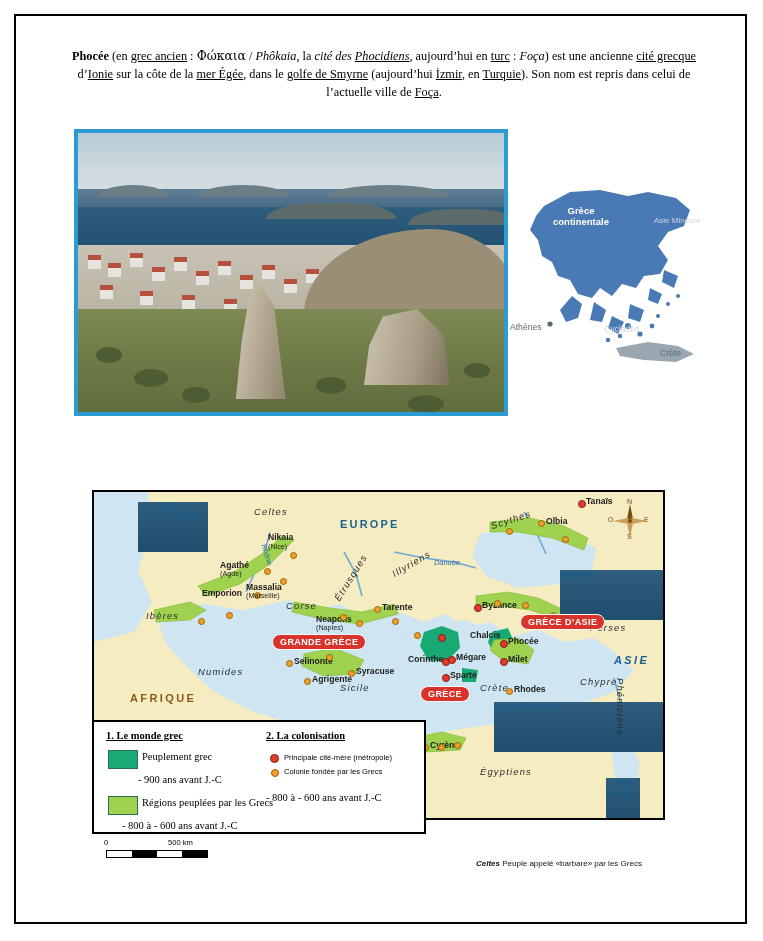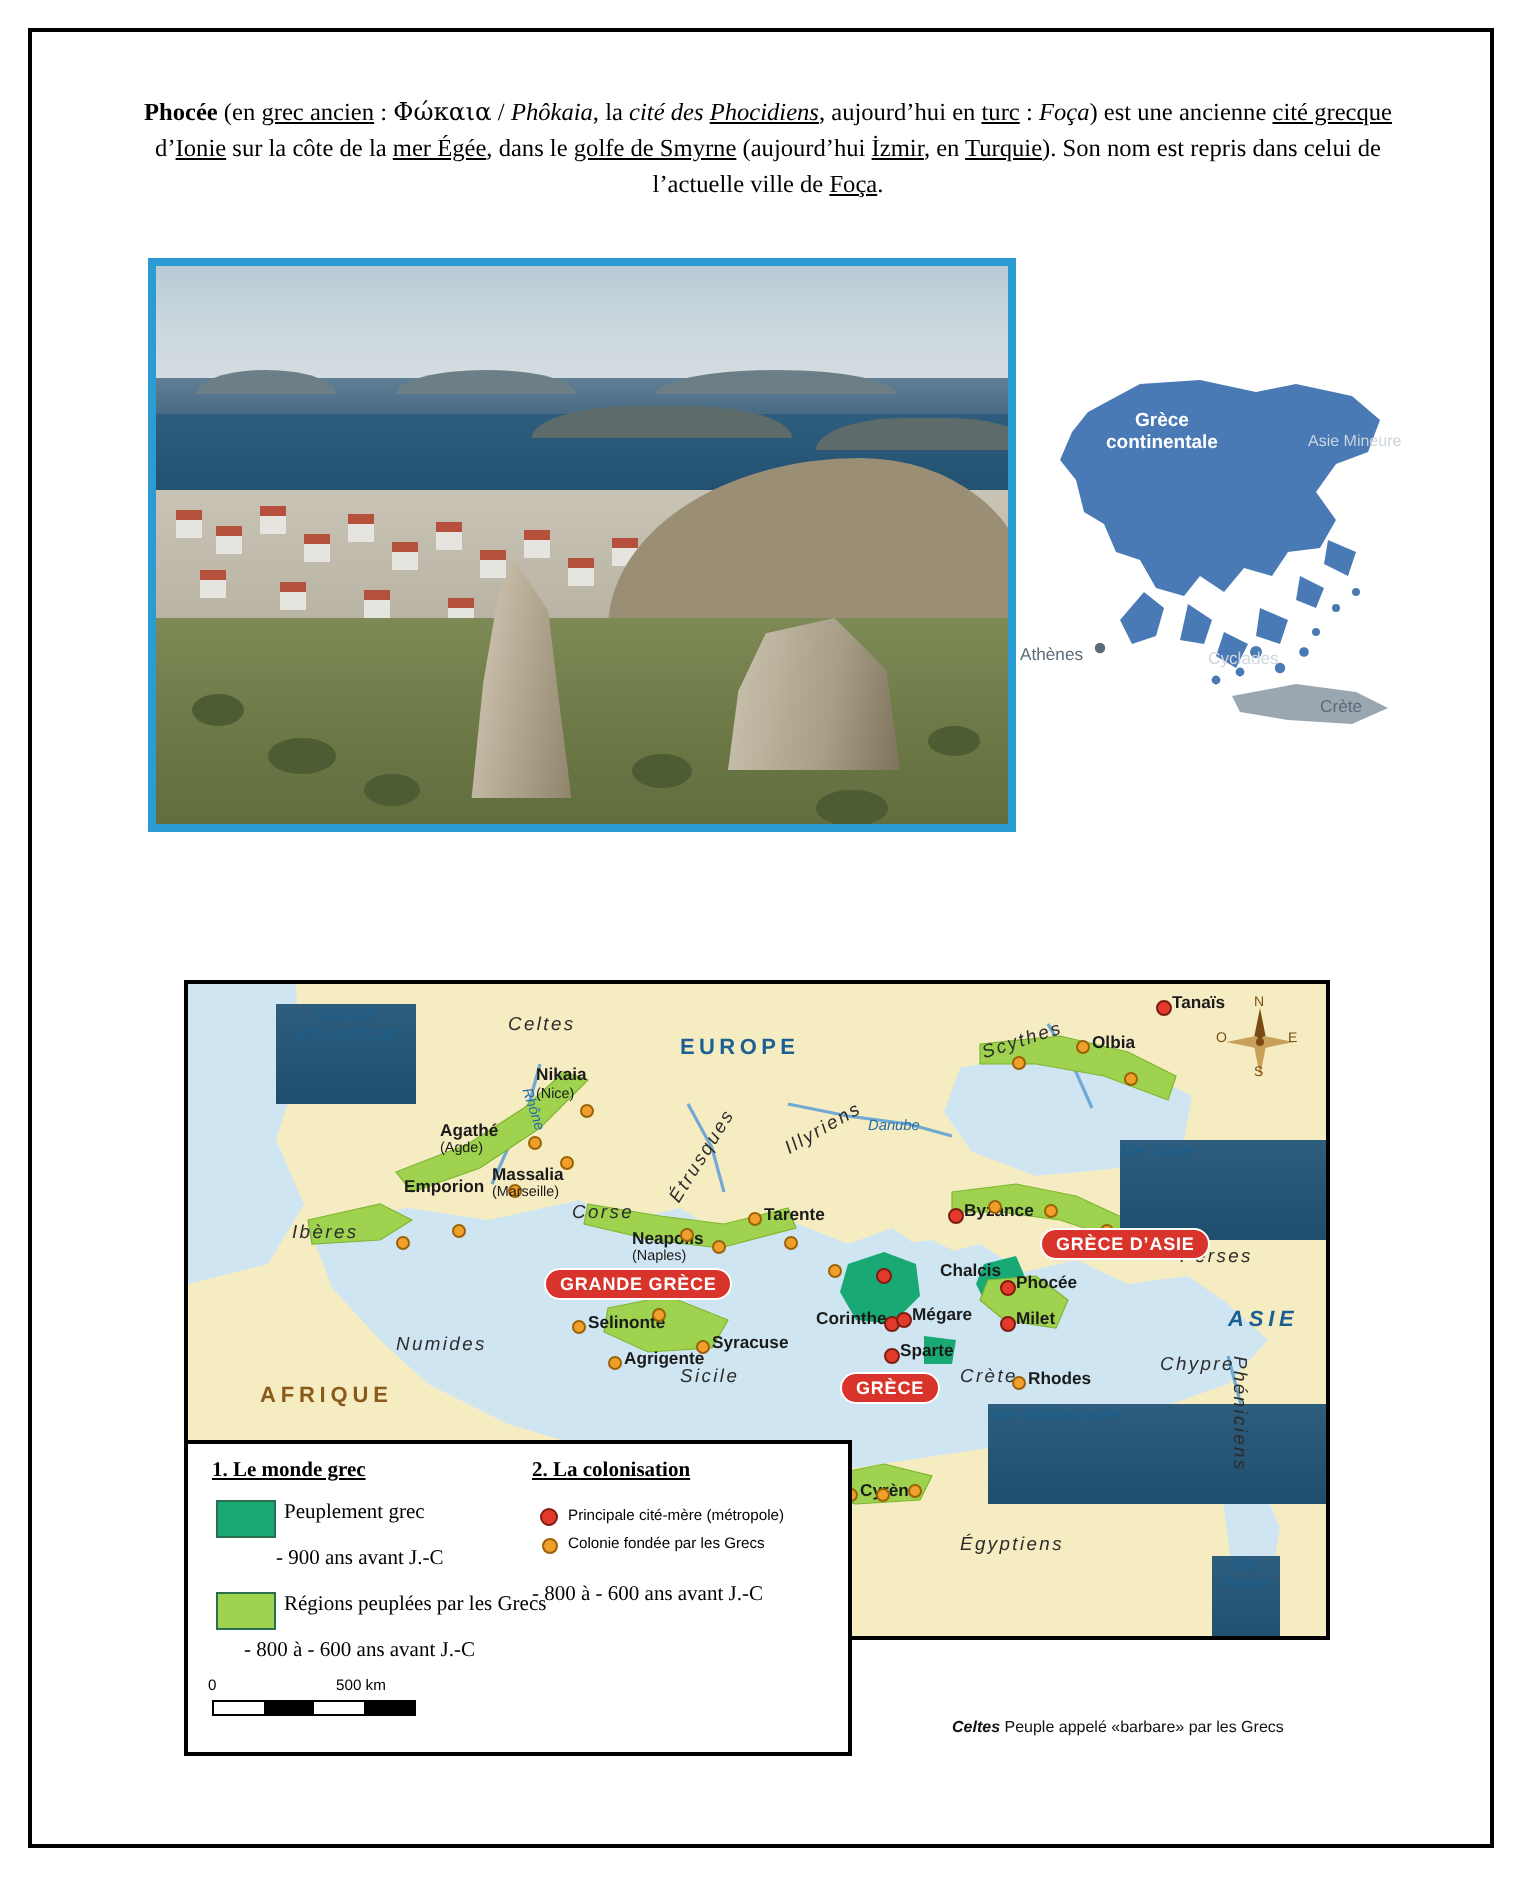--- a/index.html
+++ b/index.html
@@ -239,21 +239,21 @@
     color: #7a4b12;
     font-size: 7px;
   }
 
   
   .legend {
     position: absolute;
     left: 76px;
     top: 704px;
     width: 334px;
-    height: 158px;
+    height: 114px;
     border: 2px solid #000;
     background: #fff;
     box-sizing: border-box;
     font-family: "Liberation Serif", serif;
     z-index: 5;
   }
   .legend-title {
     position: absolute;
     font-size: 10.5px;
     font-weight: bold;

